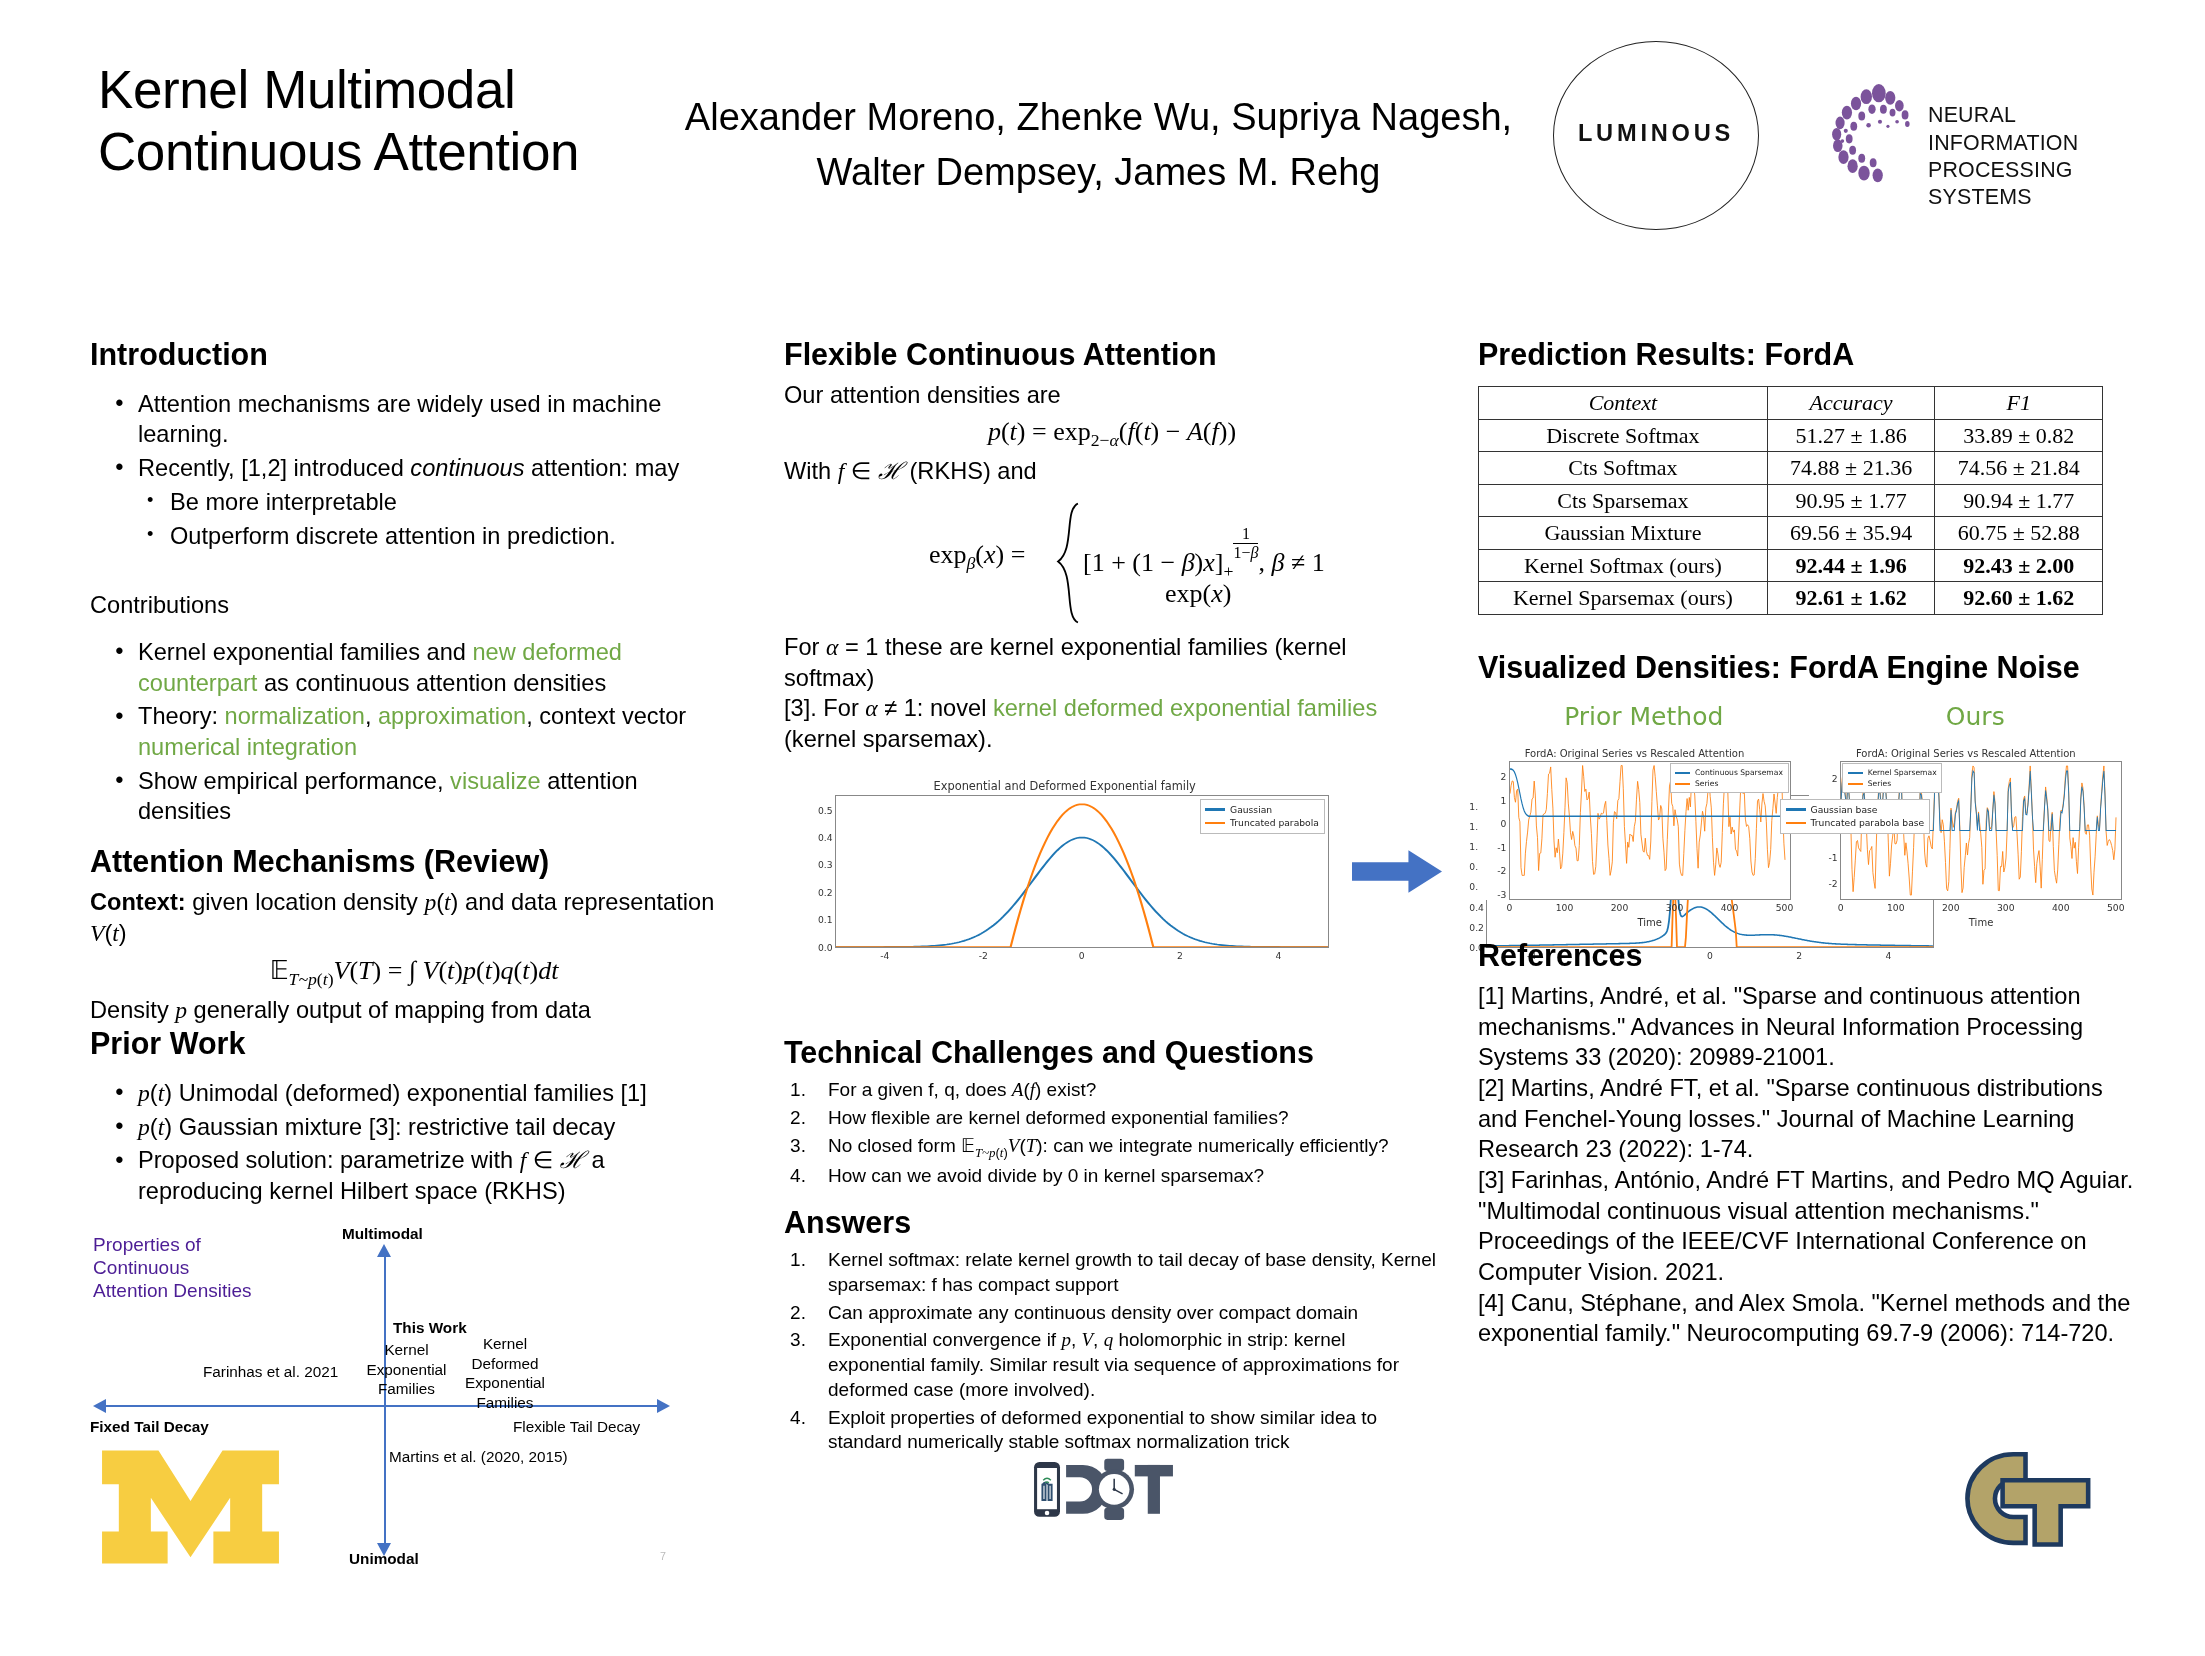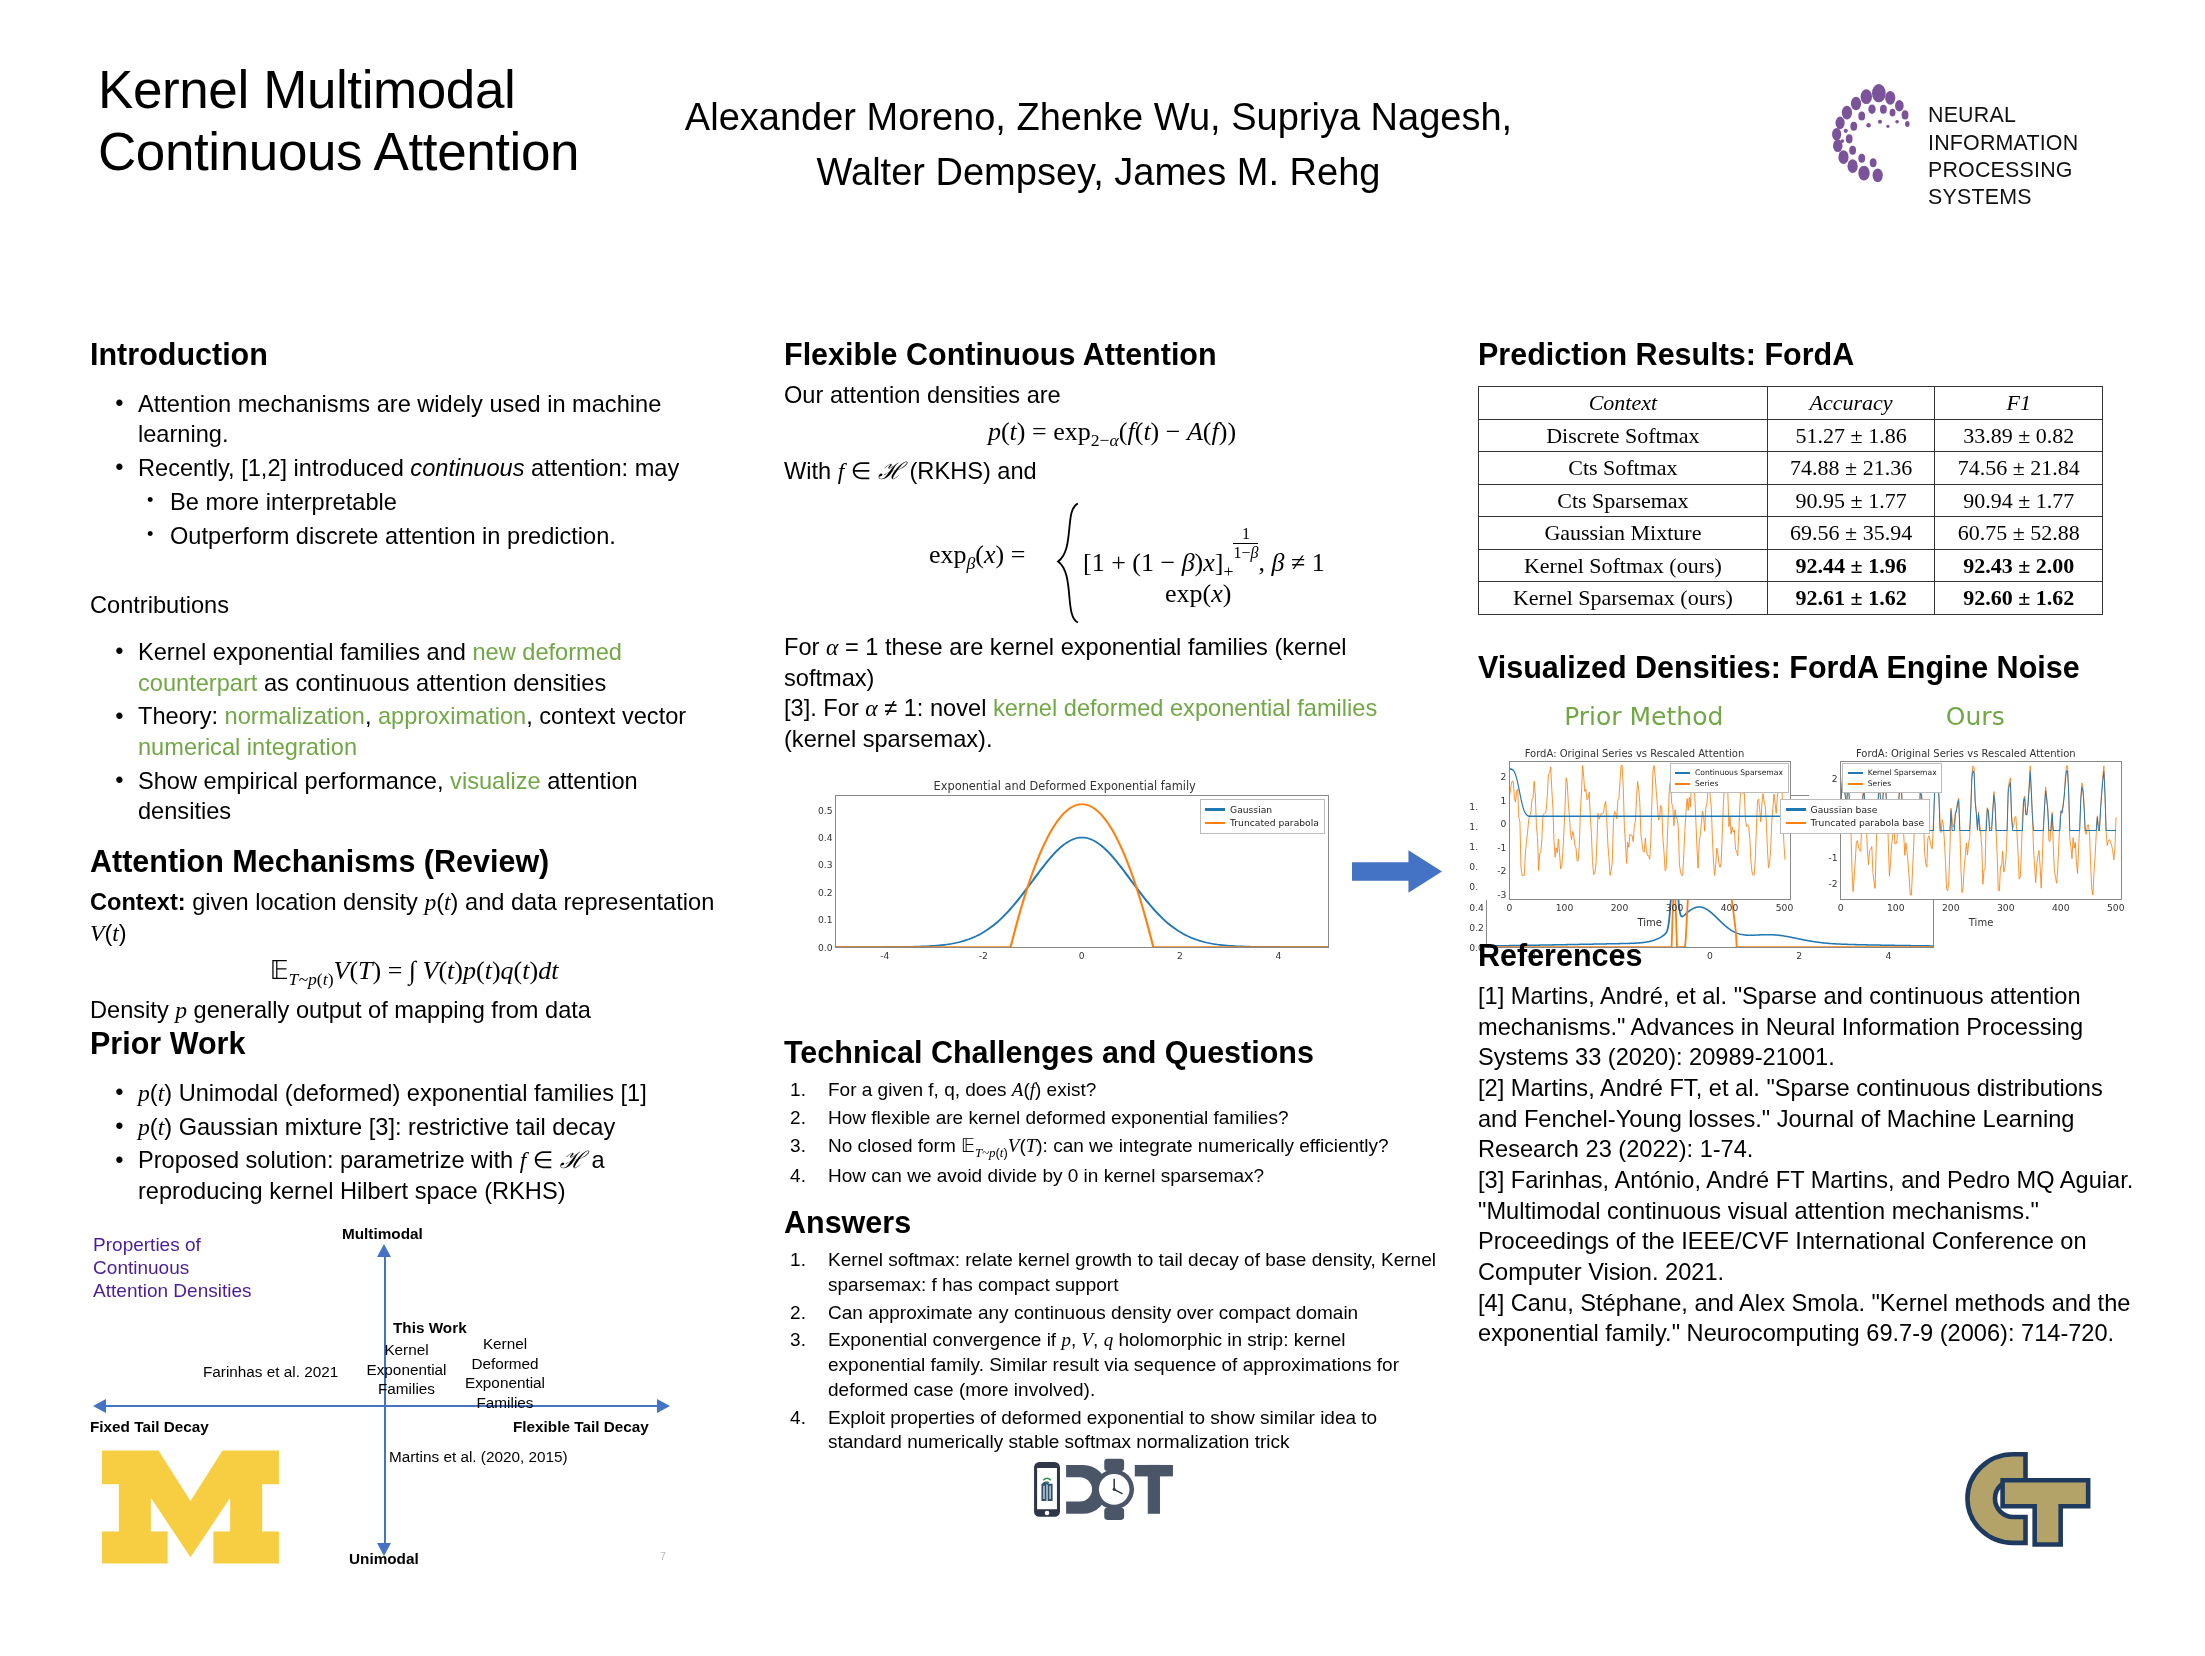--- a/index.html
+++ b/index.html
@@ -51,21 +51,21 @@
   .arw{position:absolute;width:0;height:0;}
   .arw.l{left:3.1px;top:172px;border-top:7.6px solid transparent;border-bottom:7.6px solid transparent;border-right:13.7px solid #4472c4;}
   .arw.r{left:567px;top:172px;border-top:7.6px solid transparent;border-bottom:7.6px solid transparent;border-left:13.7px solid #4472c4;}
   .arw.u{left:287px;top:17px;border-left:7.6px solid transparent;border-right:7.6px solid transparent;border-bottom:13.7px solid #4472c4;}
   .arw.d{left:287px;top:316px;border-left:7.6px solid transparent;border-right:7.6px solid transparent;border-top:13.7px solid #4472c4;}
   .q-lab{position:absolute;font-size:15.3px;}
   .q-title{position:absolute;left:3.1px;top:6.1px;font-size:19px;line-height:1.22;color:#4c1d95;}
   .q-multi{left:252px;top:-1.5px;font-weight:bold;}
   .q-uni{left:259px;top:323px;font-weight:bold;}
   .q-fixed{left:0px;top:191px;font-weight:bold;}
-  .q-flex{left:423px;top:191px;font-weight:bold;}
+  .q-flex{left:423px;top:191px;font-weight:normal;}
   .q-farin{left:113px;top:136px;}
   .q-this{left:303px;top:92px;font-weight:bold;}
   .q-kef{left:267px;top:113px;width:99px;text-align:center;line-height:1.3;}
   .q-kdef{left:358px;top:107px;width:114px;text-align:center;line-height:1.3;}
   .q-martins{left:299px;top:221px;}
   .q-page{position:absolute;left:570px;top:323px;font-size:10.7px;color:#bbb;}
 
   
   .plotbox{position:relative;background:#fff;}
   .plot-title{text-align:center;font-size:11.4px;color:#333;font-family:"DejaVu Sans",sans-serif;margin-bottom:1.5px;}
@@ -101,20 +101,24 @@
 
 <div class="poster">
 
   <div class="header">
     <div class="title">
       <div>Kernel Multimodal</div>
       <div>Continuous Attention</div>
     </div>
     <div class="authors">Alexander Moreno, Zhenke Wu, Supriya Nagesh, Walter Dempsey, James M. Rehg</div>
 
+    <div class="lum-logo">
+      <div class="lum-ell"></div>
+      <div class="lum-text">LUMINOUS</div>
+    </div>
 
     <div class="neurips">
       <svg class="neurips-swirl" viewBox="0 0 100 100">
         <g fill="#7b539b">
           <ellipse cx="56" cy="16" rx="6" ry="8"></ellipse>
             <ellipse cx="45" cy="19" rx="5" ry="6.5"></ellipse>
           <ellipse cx="66" cy="20" rx="4.5" ry="6"></ellipse>
             <ellipse cx="36" cy="25" rx="4.5" ry="6"></ellipse>
           <ellipse cx="74" cy="27" rx="3.8" ry="5"></ellipse>
             <ellipse cx="28" cy="33" rx="4.5" ry="6"></ellipse>

